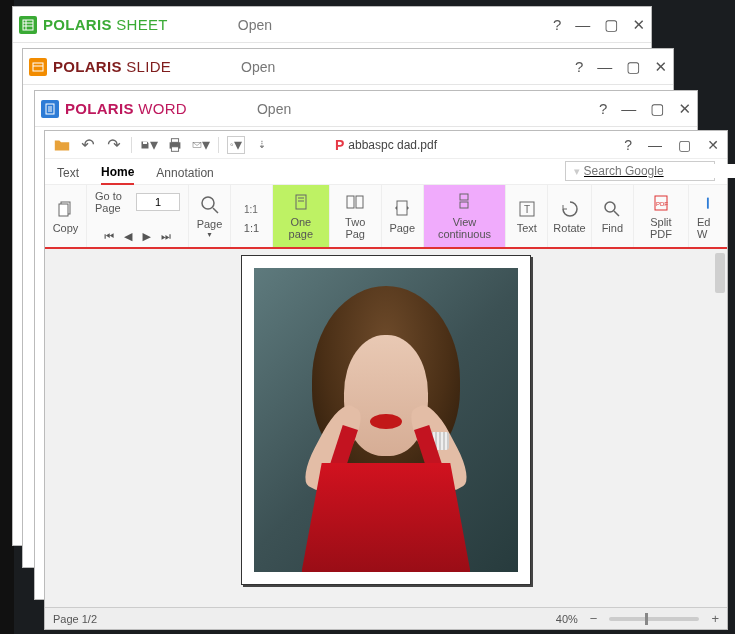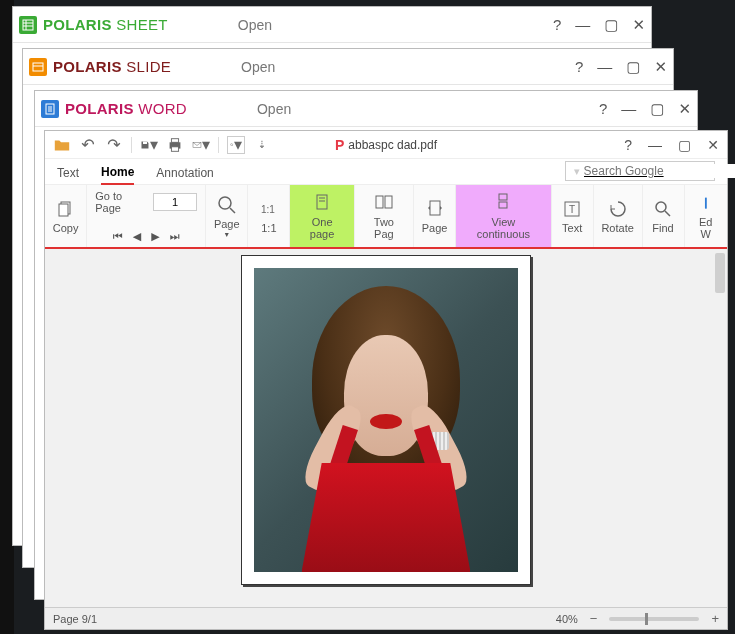--- a/index.html
+++ b/index.html
@@ -301,23 +301,32 @@
     </div>
     <div class="rgroup">
       <div class="ic">
           <svg viewBox="0 0 20 20">
             <circle cx="8" cy="8" r="5" fill="none" stroke="currentColor" stroke-width="1.5"></circle>
             <line x1="12" y1="12" x2="17" y2="17" stroke="currentColor" stroke-width="1.5"></line>
           </svg>
         </div>
       <span>Find</span>
     </div>
+    <div class="rgroup">
+      <div class="ic" style="color:#d33;">
+          <svg viewBox="0 0 20 20">
+            <rect x="4" y="3" width="12" height="14" fill="none" stroke="currentColor"></rect>
+            <text x="5" y="13" font-size="6" fill="currentColor">PDF</text>
+          </svg>
+        </div>
+      <span style="text-align:center;line-height:1.1;">Split PDF</span>
+    </div>
     <div class="rgroup" style="min-width:20px;border-right:none;">
       <div class="ic" style="color:#2e7cd6;">❙</div>
-      <span style="line-height:1.1;text-align:center;">Ed W</span>
+      <span style="line-height:1.1;">Ed W</span>
     </div>
   </div>
 
   <div class="content">
     <div class="page">
       <div class="photo">
         <div class="hair"></div>
         <div class="face"></div>
         <div class="lips"></div>
         <div class="armL"></div>
@@ -327,21 +336,21 @@
         <div class="strapR"></div>
         <div class="dress"></div>
       </div>
     </div>
     <div class="scrollbar-v">
         <div class="thumb"></div>
       </div>
   </div>
 
   <div class="statusbar">
-    <span>Page 9/1</span>
+    <span>Page 1/2</span>
     <div class="right">
       <span>40%</span>
       <span class="zoom-btn">−</span>
       <div class="zoom-slider"></div>
       <span class="zoom-btn">+</span>
     </div>
   </div>
 
 </div>
 

